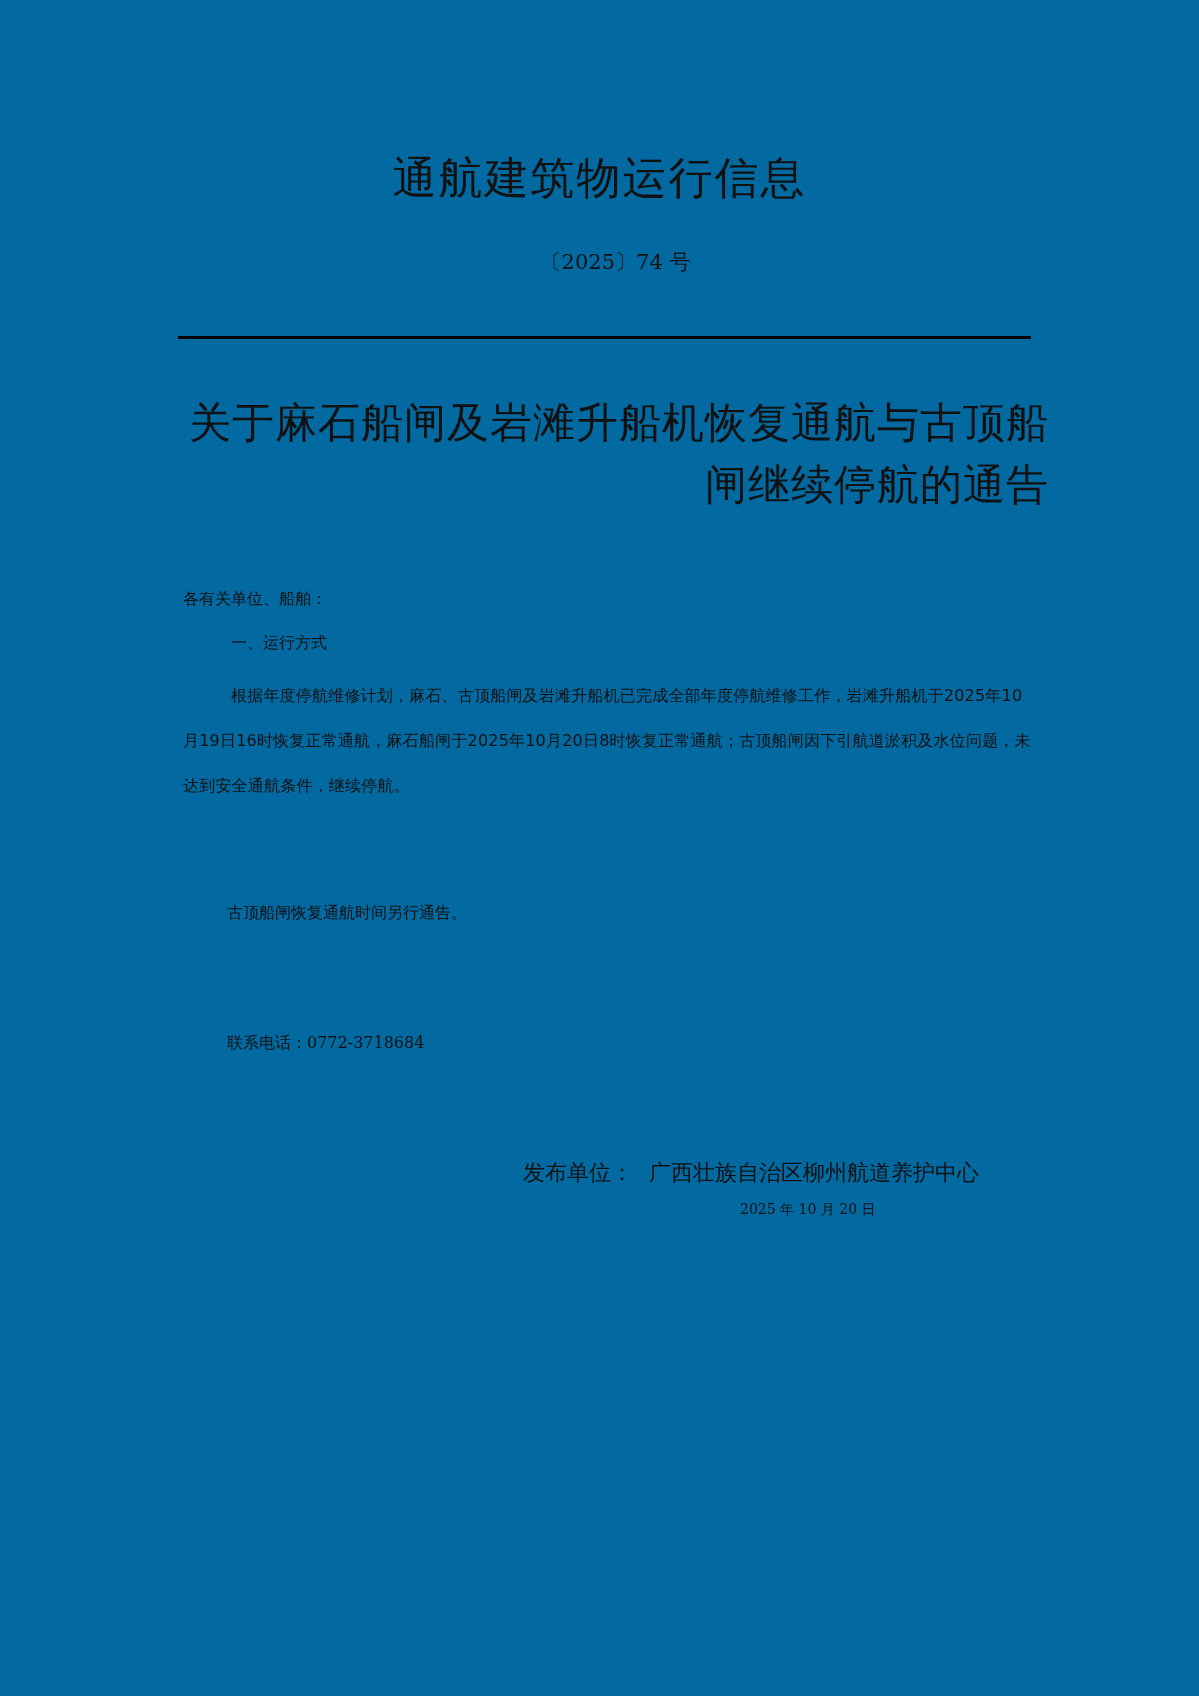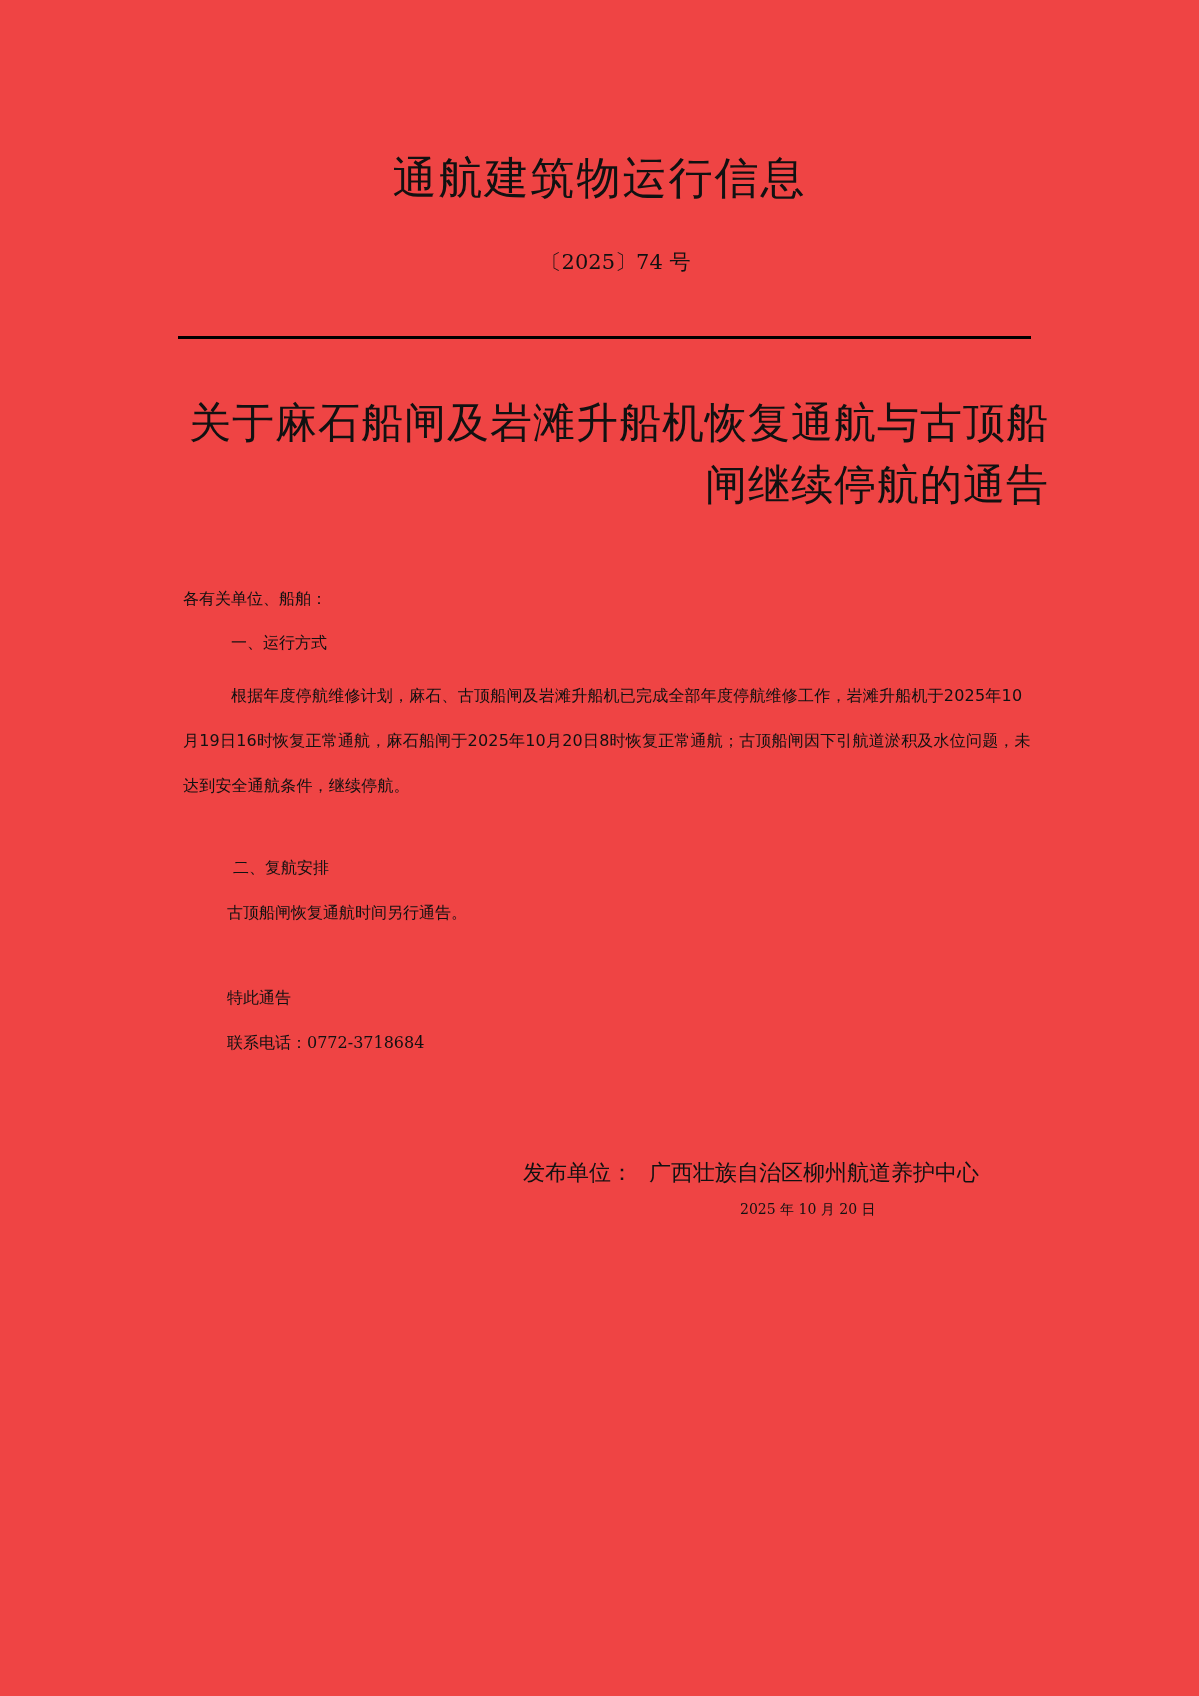--- a/index.html
+++ b/index.html
@@ -13,21 +13,21 @@
       position: relative;
       overflow: hidden;
       color: #111111;
       font-family: "DejaVu Serif", "Liberation Serif", serif;
     }
     .page {
       position: absolute;
       left: 0; top: 0;
       width: 1199px;
       height: 1696px;
-      background: #ef4444;
+      background: #0369a1;
     }
     .doc-title {
       position: absolute;
       top: 150px;
       left: 0;
       width: 1199px;
       text-align: center;
       font-size: 44px;
       letter-spacing: 2px;
       line-height: 56px;
@@ -116,25 +116,23 @@
   <div class="separator"></div>
 
   <div class="notice-title">关于麻石船闸及岩滩升船机恢复通航与古顶船闸继续停航的通告</div>
 
   <div class="body-text salutation">各有关单位、船舶：</div>
 
   <div class="body-text section1-heading">一、运行方式</div>
 
   <div class="body-text section1-para">根据年度停航维修计划，麻石、古顶船闸及岩滩升船机已完成全部年度停航维修工作，岩滩升船机于2025年10月19日16时恢复正常通航，麻石船闸于2025年10月20日8时恢复正常通航；古顶船闸因下引航道淤积及水位问题，未达到安全通航条件，继续停航。</div>
 
-  <div class="body-text section2-heading">二、复航安排</div>
 
   <div class="body-text section2-para">古顶船闸恢复通航时间另行通告。</div>
 
-  <div class="body-text closing">特此通告</div>
 
   <div class="body-text contact">
     <span>联系电话：</span><span class="phone">0772-3718684</span>
   </div>
 
   <div class="issuer">
     <span>发布单位：</span><span class="issuer-org">广西壮族自治区柳州航道养护中心</span>
   </div>
 
   <div class="issue-date">2025 年 10 月 20 日</div>

